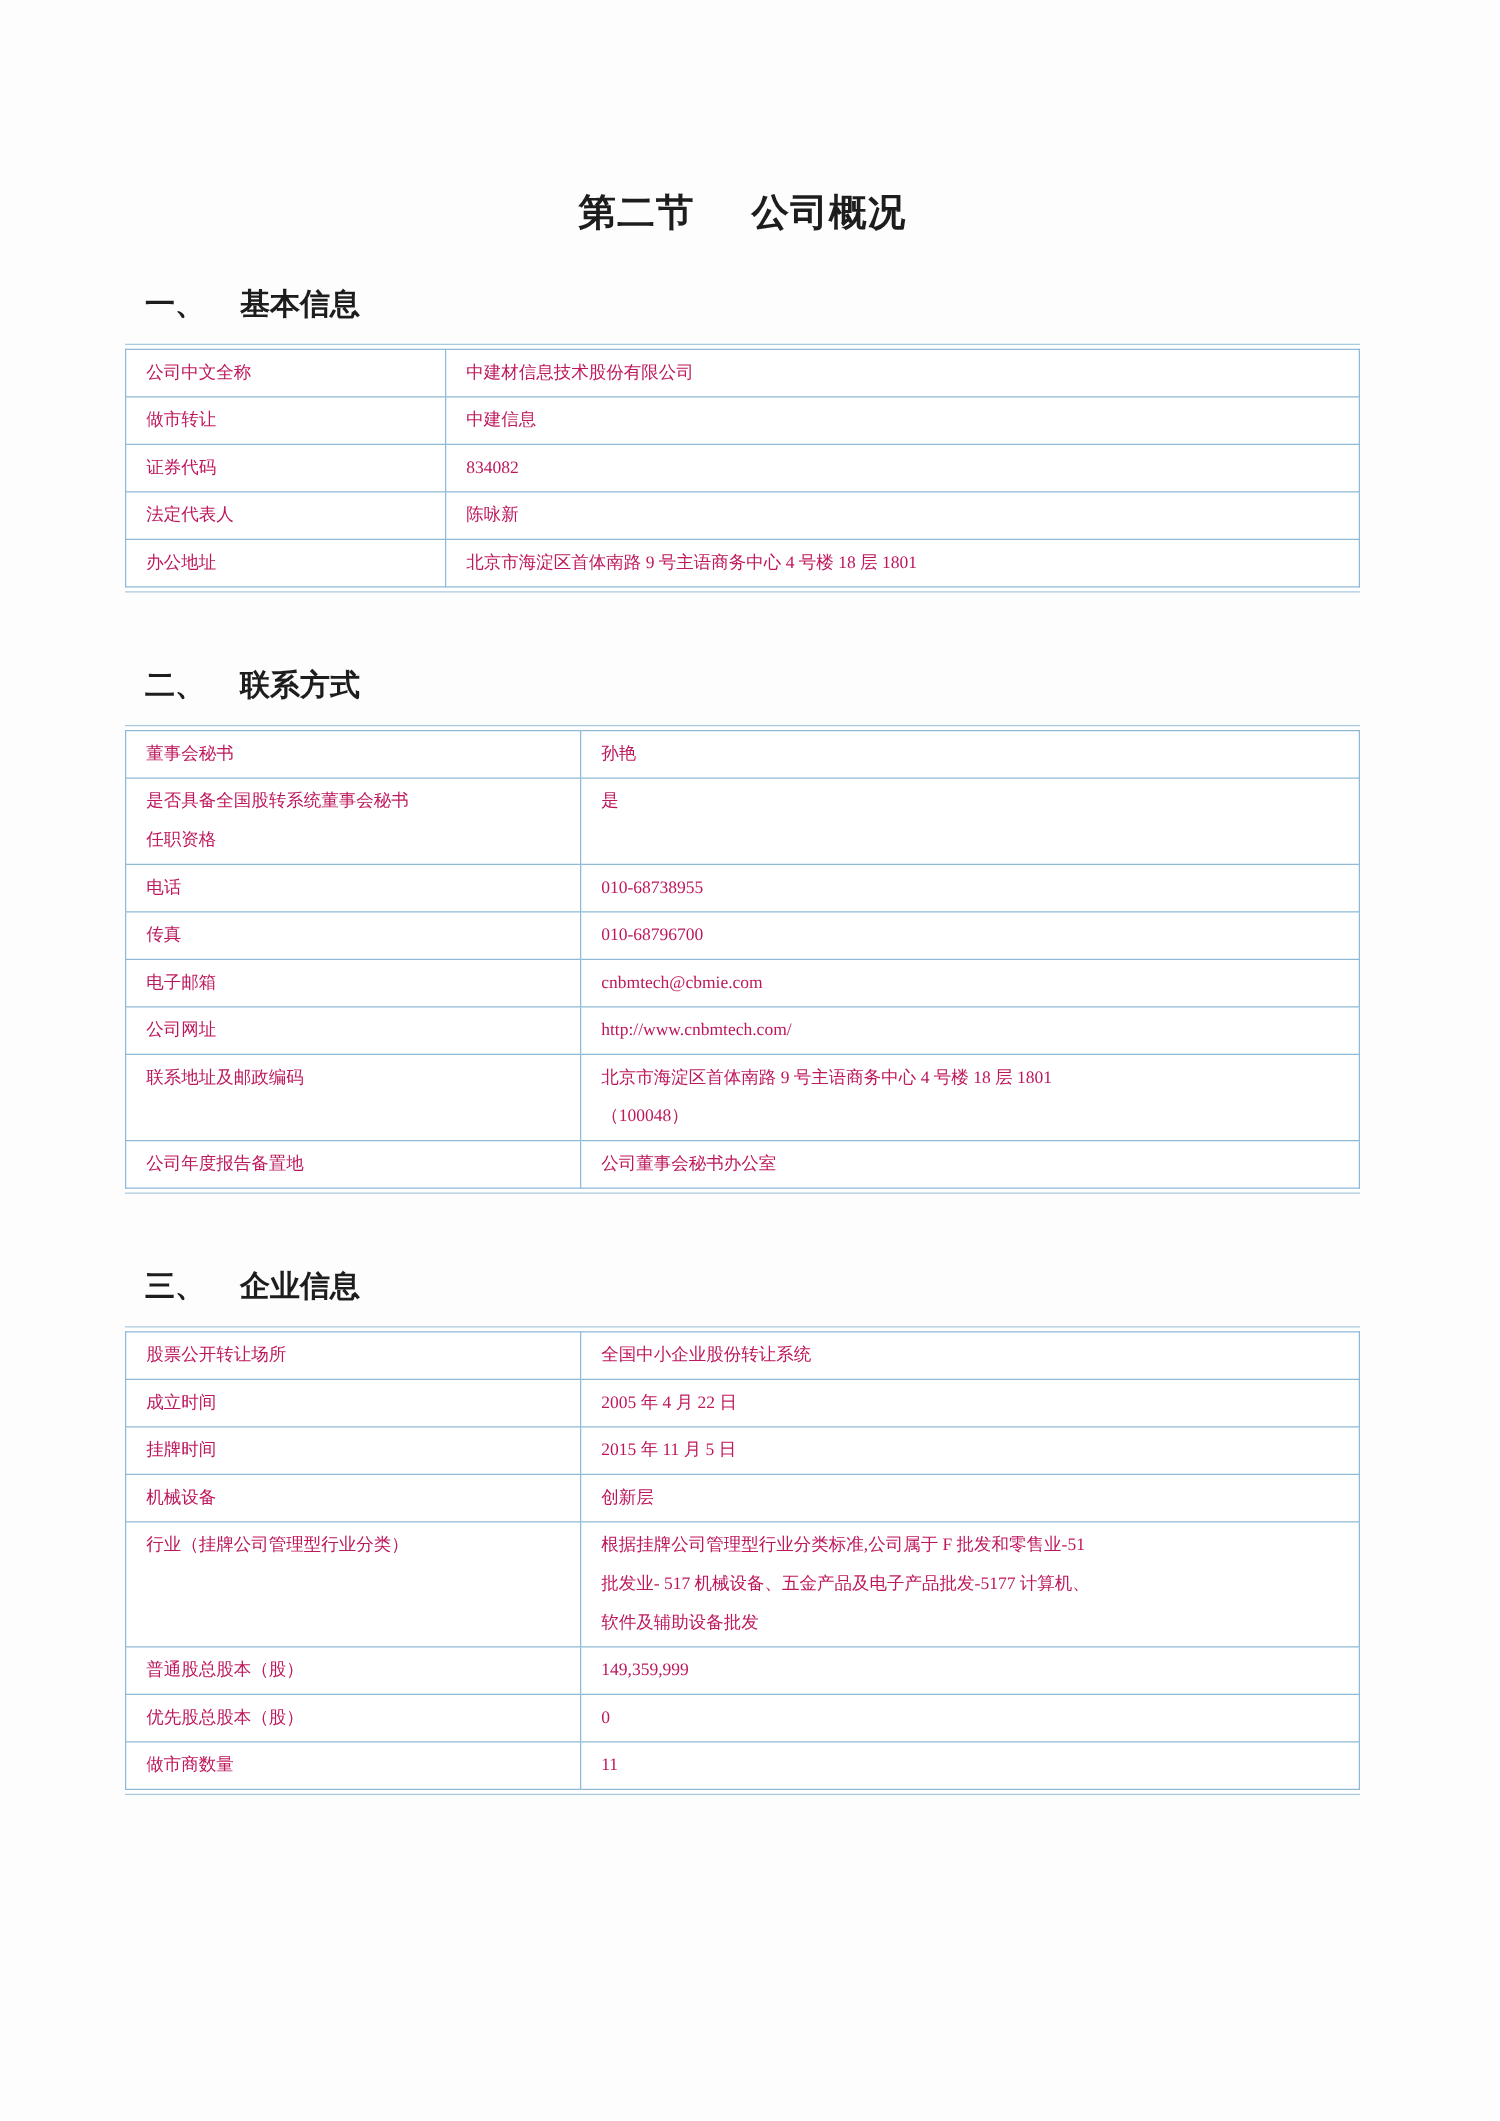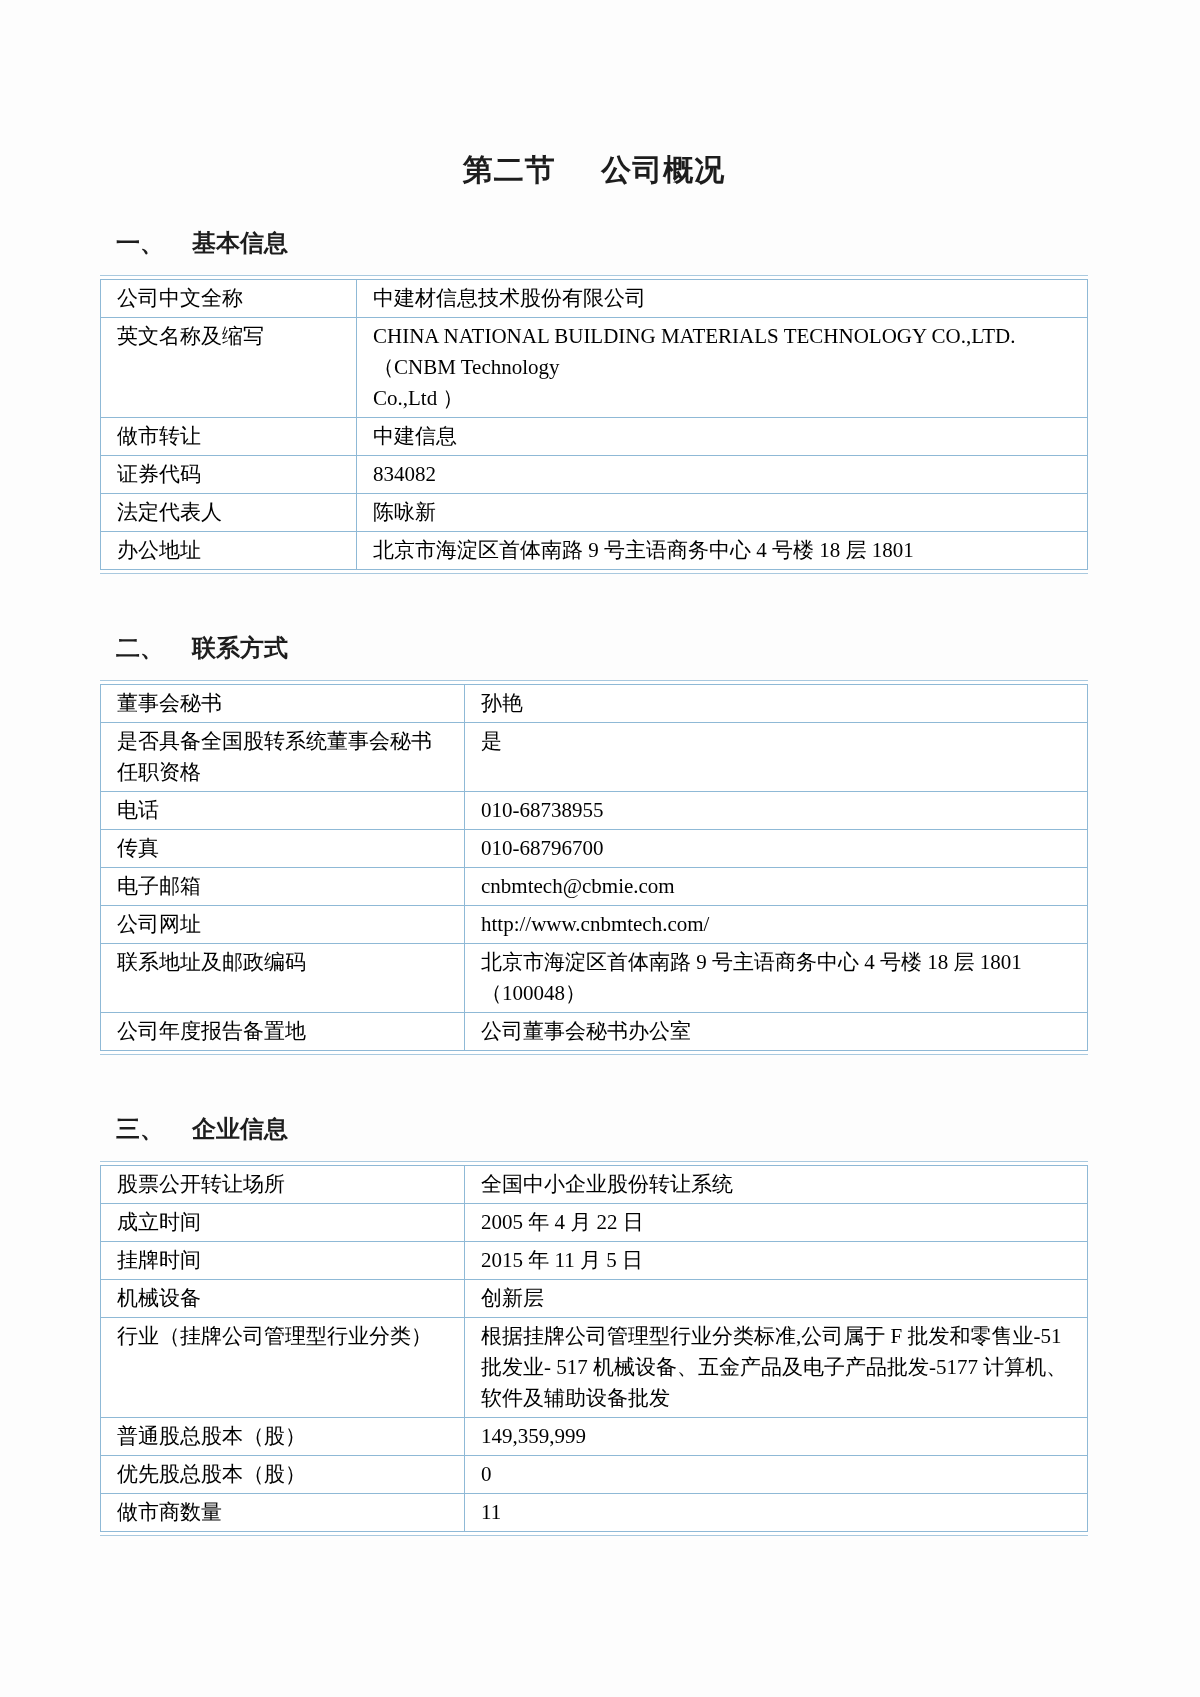--- a/index.html
+++ b/index.html
@@ -42,27 +42,27 @@
   }
   table.info-table {
     width:100%;
     border-collapse:collapse;
     table-layout:fixed;
     border:1px solid #84b1d2;
     background:#ffffff;
   }
   table.info-table td {
     border:1px solid #8fb9d6;
-    font-size:21px;
+    font-size:14px;
     line-height:31px;
     padding:3px 14px 3px 16px;
     vertical-align:top;
     white-space:pre-line;
     word-wrap:break-word;
-    color:#000000;
+    color:#be185d;
   }
   table.cols-narrow col.c-label { width:256px; }
   table.cols-wide  col.c-label { width:364px; }
 </style>
 </head>
 <body>
 
 <div class="page">
 
   <h1 class="doc-title">
@@ -80,25 +80,20 @@
         <colgroup>
             <col class="c-label">
             <col class="c-value">
           </colgroup>
         <tbody>
             <tr>
               <td class="label-cell">公司中文全称</td>
               <td class="value-cell">中建材信息技术股份有限公司</td>
             </tr>
             <tr>
-              <td class="label-cell">英文名称及缩写</td>
-              <td class="value-cell">CHINA NATIONAL BUILDING MATERIALS TECHNOLOGY CO.,LTD. （CNBM Technology
-Co.,Ltd ）</td>
-            </tr>
-            <tr>
               <td class="label-cell">做市转让</td>
               <td class="value-cell">中建信息</td>
             </tr>
             <tr>
               <td class="label-cell">证券代码</td>
               <td class="value-cell">834082</td>
             </tr>
             <tr>
               <td class="label-cell">法定代表人</td>
               <td class="value-cell">陈咏新</td>

